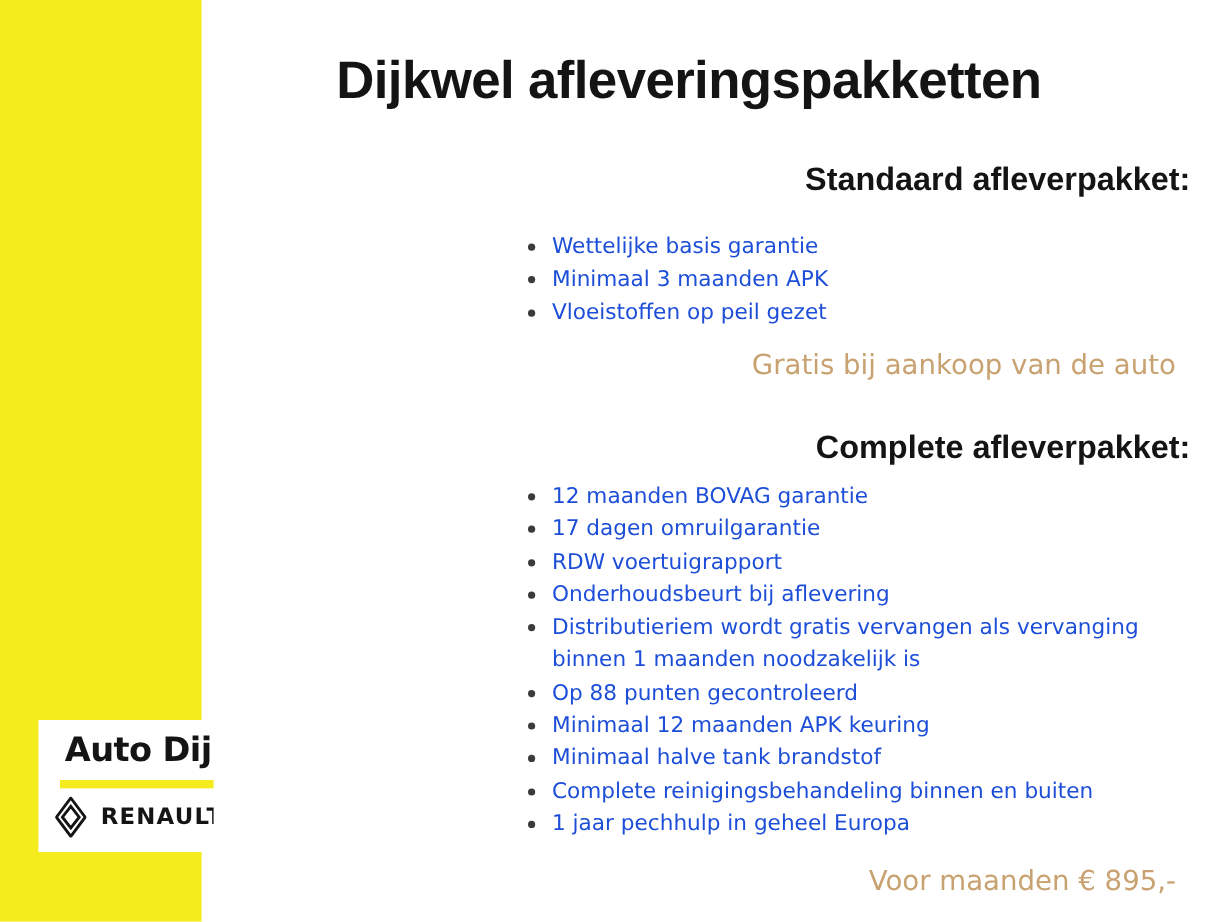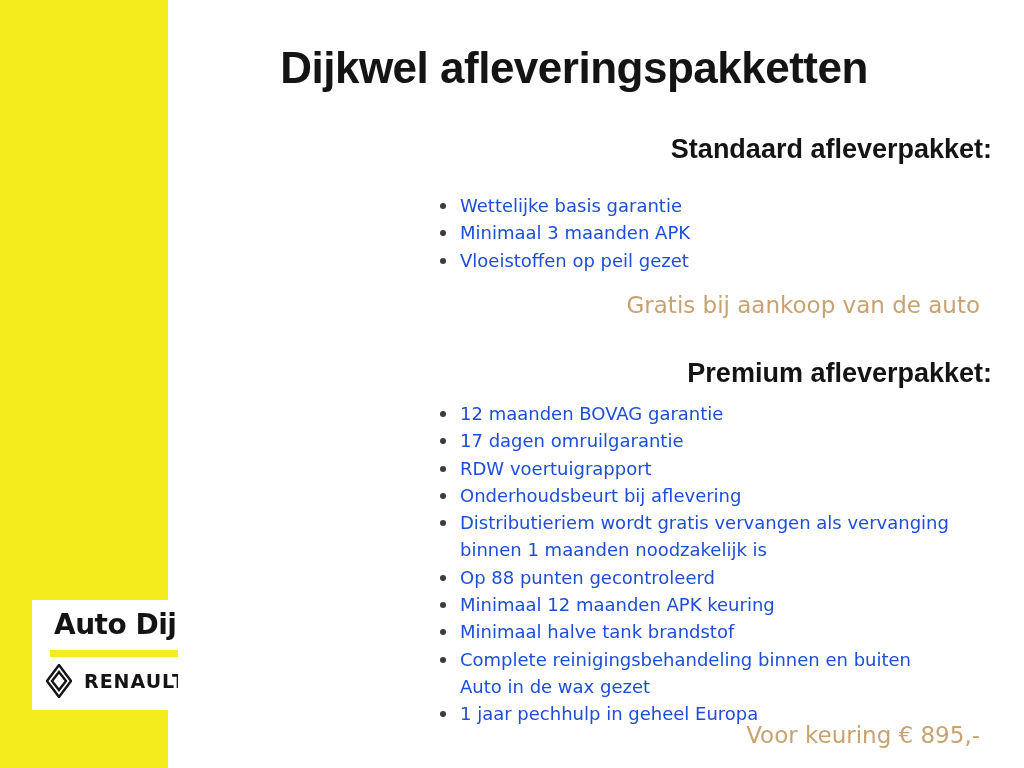--- a/index.html
+++ b/index.html
@@ -164,36 +164,36 @@
     <div class="section-heading heading-standaard">Standaard afleverpakket:</div>
 
     <ul class="bullet-list list-standaard">
       <li><span class="dot"></span><span>Wettelijke basis garantie</span></li>
       <li><span class="dot"></span><span>Minimaal 3 maanden APK</span></li>
       <li><span class="dot"></span><span>Vloeistoffen op peil gezet</span></li>
     </ul>
 
     <div class="tagline tagline-gratis">Gratis bij aankoop van de auto</div>
 
-    <div class="section-heading heading-premium">Premium afleverpakket:</div>
+    <div class="section-heading heading-premium">Complete afleverpakket:</div>
 
     <ul class="bullet-list list-premium">
       <li><span class="dot"></span><span>12 maanden BOVAG garantie</span></li>
       <li><span class="dot"></span><span>17 dagen omruilgarantie</span></li>
       <li><span class="dot"></span><span>RDW voertuigrapport</span></li>
       <li><span class="dot"></span><span>Onderhoudsbeurt bij aflevering</span></li>
       <li><span class="dot"></span><span>Distributieriem wordt gratis vervangen als vervanging</span><span class="cont">binnen 1 maanden noodzakelijk is</span></li>
       <li><span class="dot"></span><span>Op 88 punten gecontroleerd</span></li>
       <li><span class="dot"></span><span>Minimaal 12 maanden APK keuring</span></li>
       <li><span class="dot"></span><span>Minimaal halve tank brandstof</span></li>
-      <li><span class="dot"></span><span>Complete reinigingsbehandeling binnen en buiten</span><span class="cont">Auto in de wax gezet</span></li>
+      <li><span class="dot"></span><span>Complete reinigingsbehandeling binnen en buiten</span></li>
       <li><span class="dot"></span><span>1 jaar pechhulp in geheel Europa</span></li>
     </ul>
 
-    <div class="tagline tagline-prijs">Voor keuring € 895,-</div>
+    <div class="tagline tagline-prijs">Voor maanden € 895,-</div>
 
   </div>
 
   <div class="logo-box">
     <div class="logo-name">Auto Dijkwel</div>
     <div class="logo-rule"></div>
     <div class="brand-row">
       <span class="renault-diamond">
         <svg width="26" height="34" viewBox="0 0 26 34">
           <polygon points="13,1 25,17 13,33 1,17" fill="none" stroke="#141414" stroke-width="2.4"></polygon>

